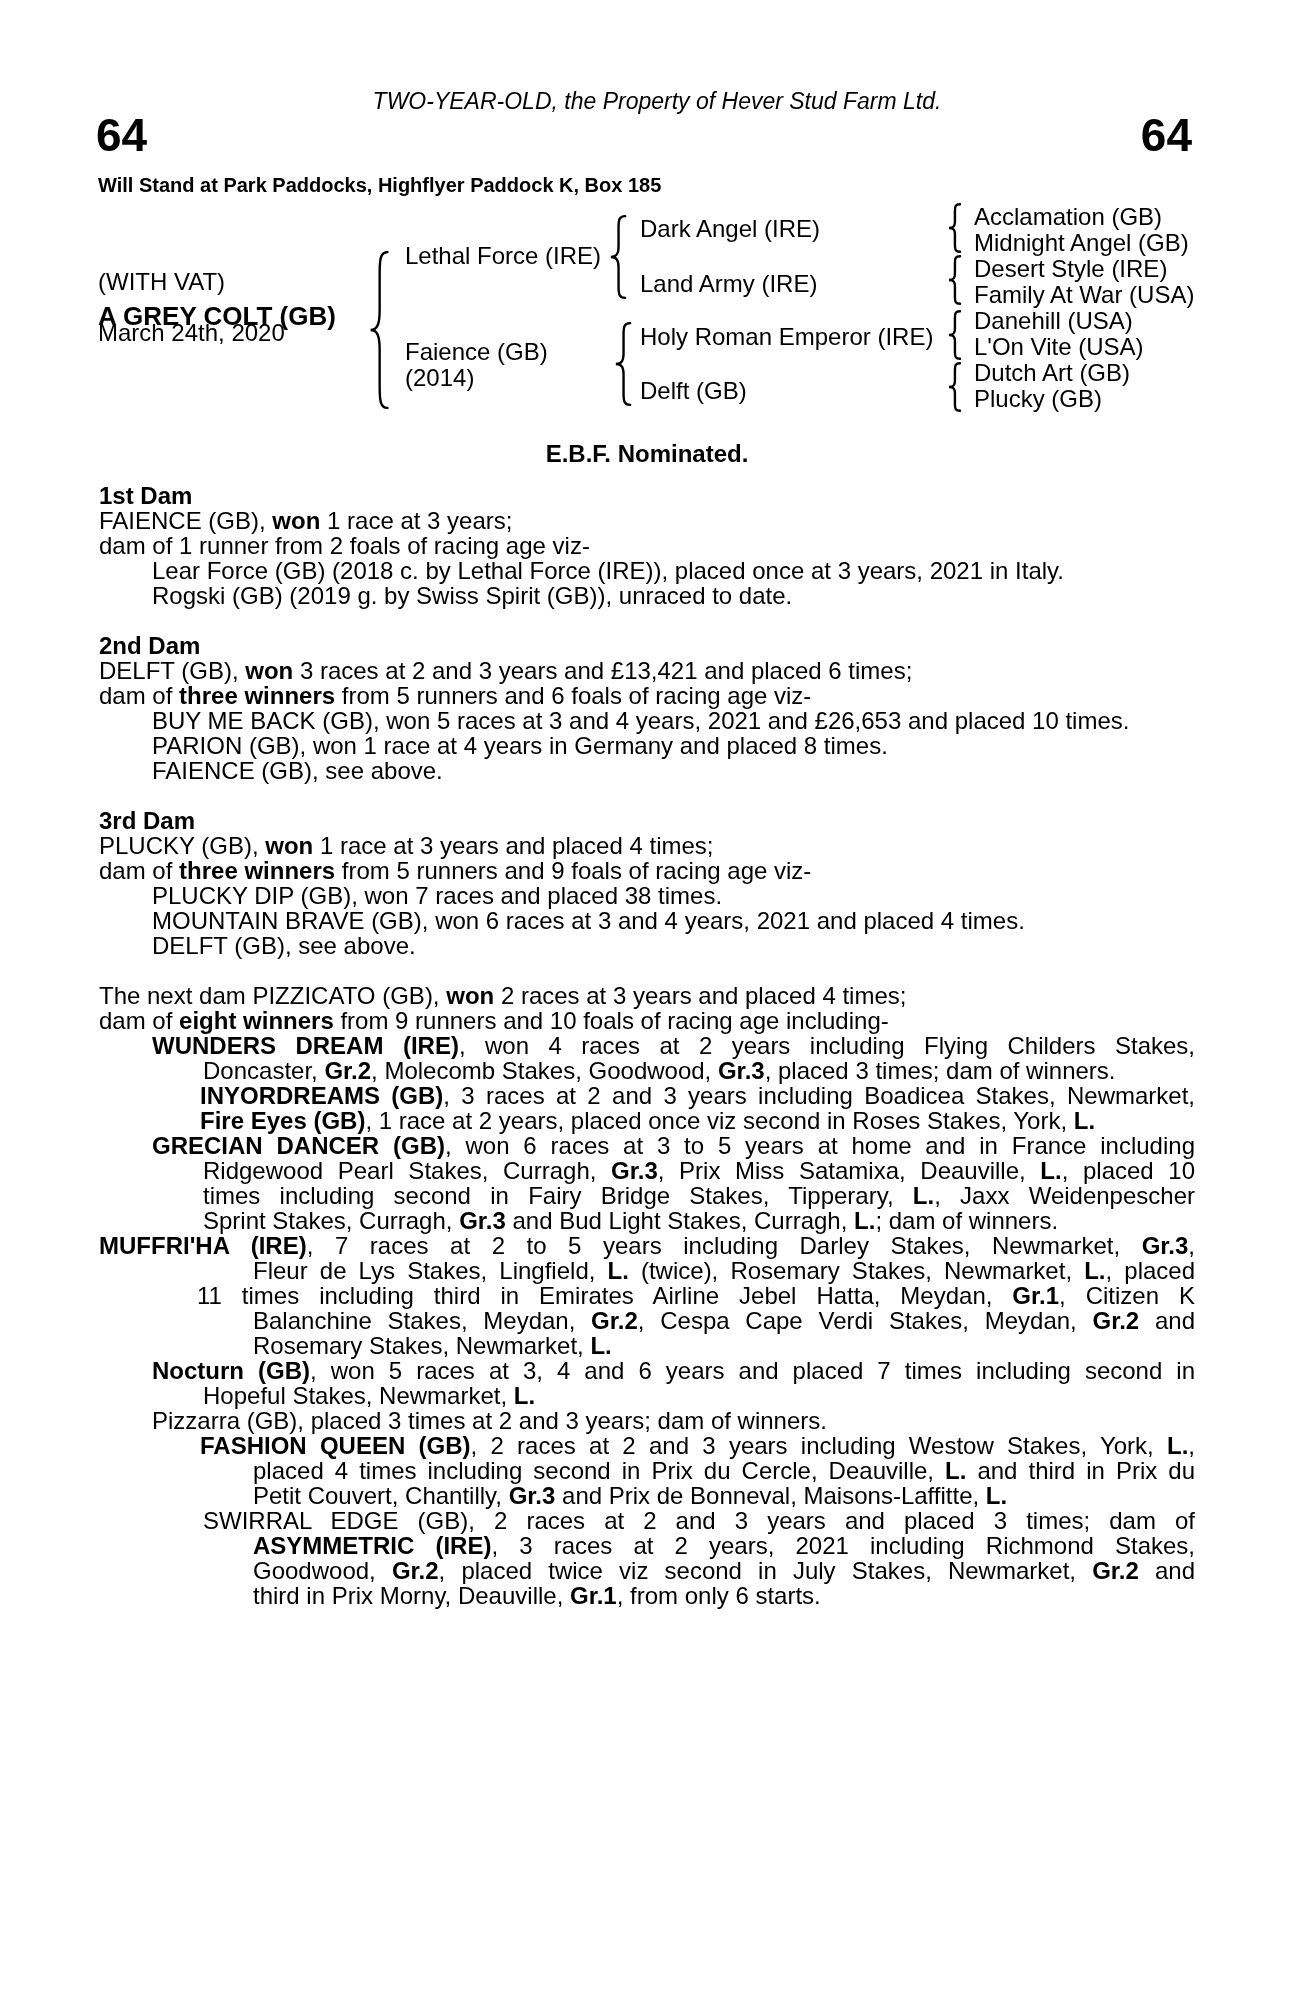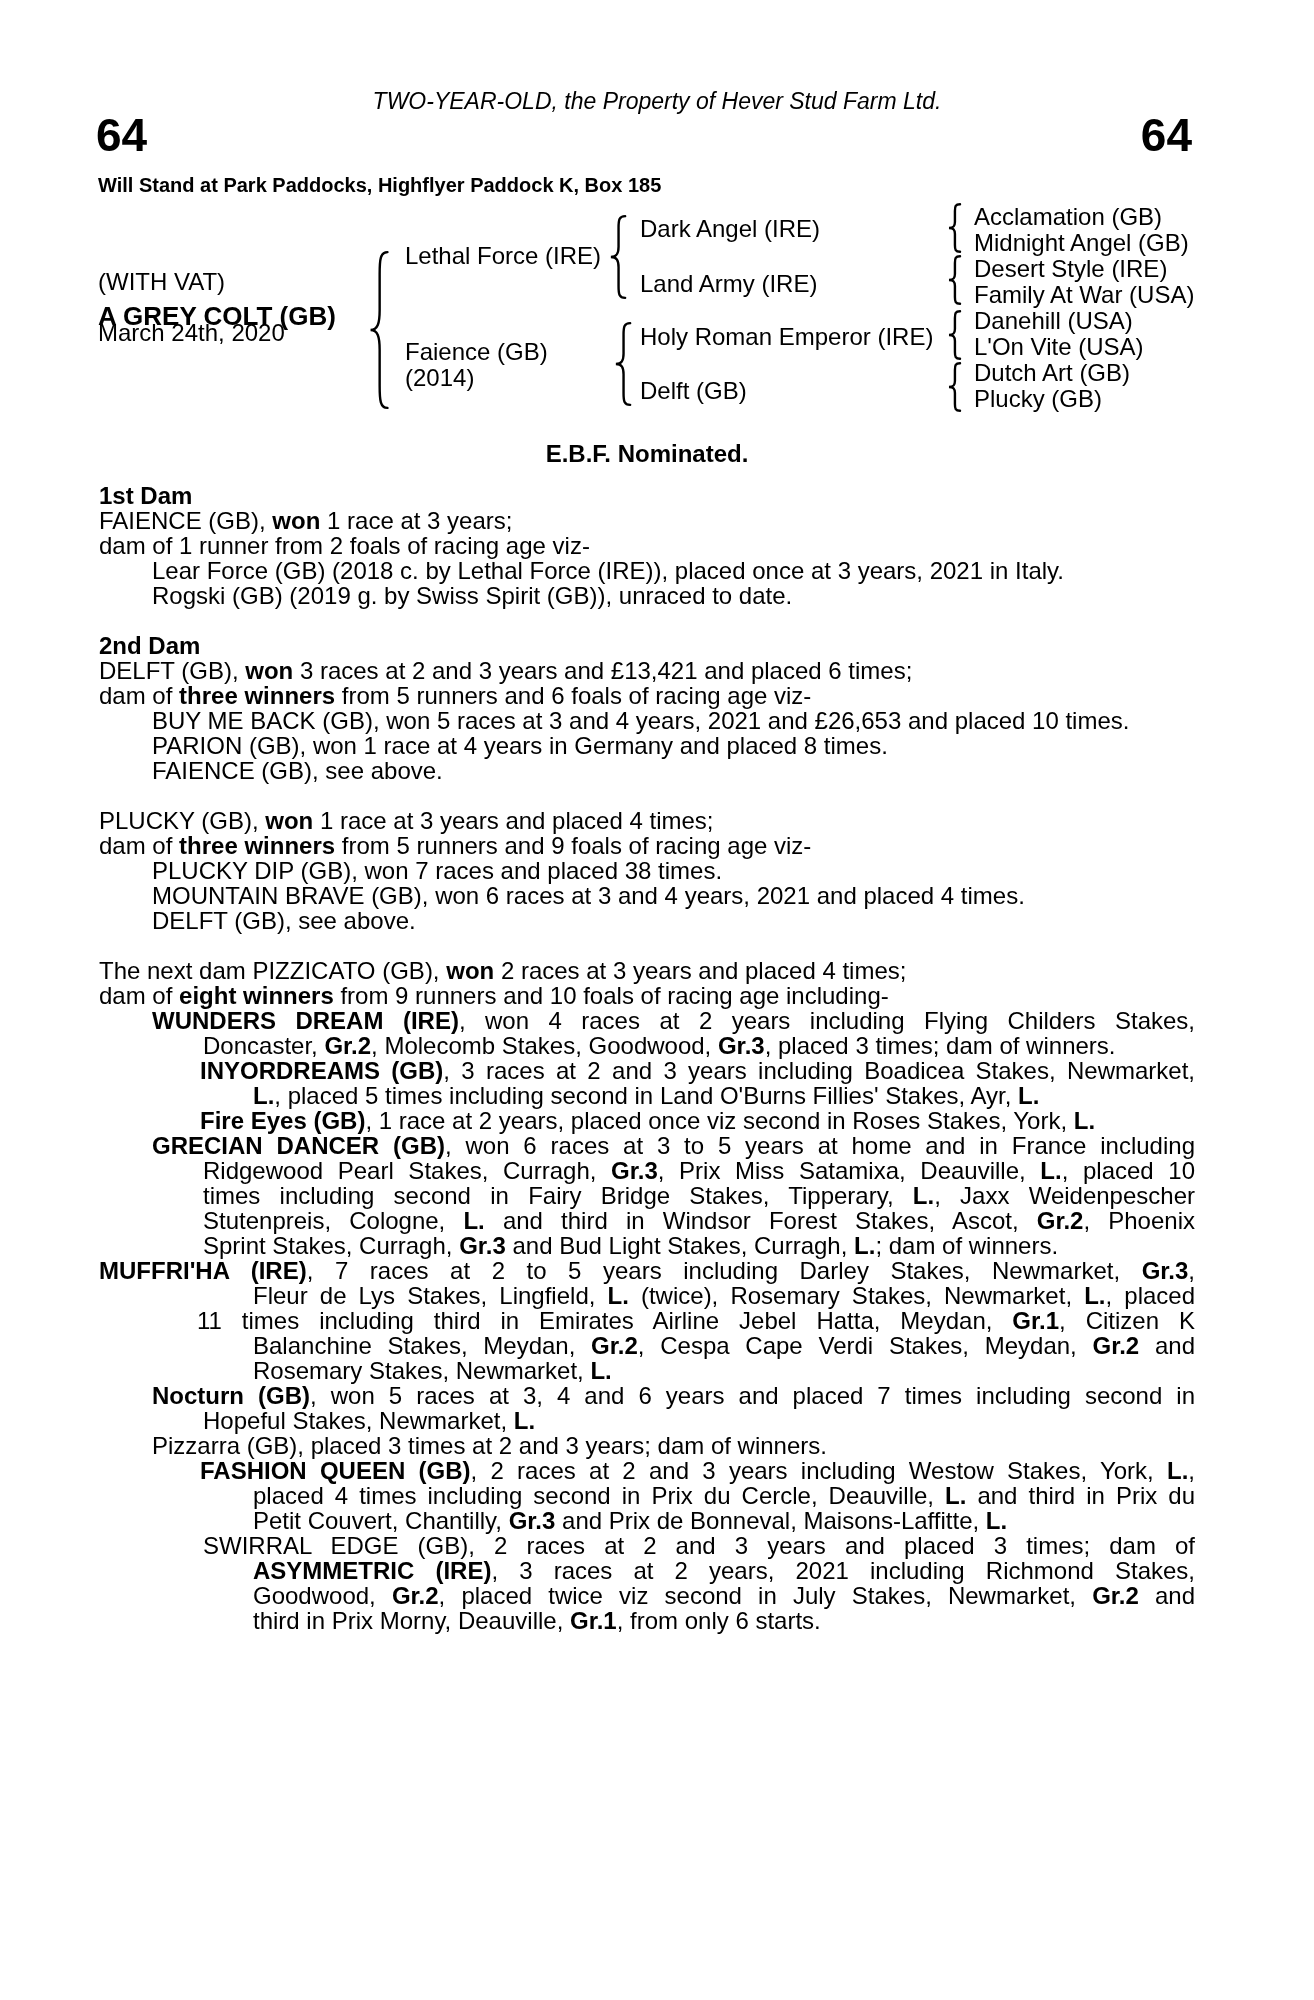--- a/index.html
+++ b/index.html
@@ -100,37 +100,36 @@
       <div class="cl" style="margin-left: 53px;"><span>Lear Force (GB) (2018 c. by Lethal Force (IRE)), placed once at 3 years, 2021 in Italy.</span></div>
       <div class="cl" style="margin-left: 53px;"><span>Rogski (GB) (2019 g. by Swiss Spirit (GB)), unraced to date.</span></div>
       <div class="cl blank"></div>
       <div class="cl" style="margin-left: 0px;"><span class="b">2nd Dam</span></div>
       <div class="cl" style="margin-left: 0px;"><span class="i">DELFT (GB),</span><span> </span><span class="b">won</span><span> 3 races at 2 and 3 years and £13,421 and placed 6 times;</span></div>
       <div class="cl" style="margin-left: 0px;"><span>dam of </span><span class="b">three winners</span><span> from 5 runners and 6 foals of racing age viz-</span></div>
       <div class="cl" style="margin-left: 53px;"><span class="i">BUY ME BACK (GB),</span><span> won 5 races at 3 and 4 years, 2021 and £26,653 and placed 10 times.</span></div>
       <div class="cl" style="margin-left: 53px;"><span class="i">PARION (GB),</span><span> won 1 race at 4 years in Germany and placed 8 times.</span></div>
       <div class="cl" style="margin-left: 53px;"><span class="i">FAIENCE (GB),</span><span> see above.</span></div>
       <div class="cl blank"></div>
+      <div class="cl" style="margin-left: 0px;"><span class="b">3rd Dam</span></div>
       <div class="cl" style="margin-left: 0px;"><span class="i">PLUCKY (GB),</span><span> </span><span class="b">won</span><span> 1 race at 3 years and placed 4 times;</span></div>
       <div class="cl" style="margin-left: 0px;"><span>dam of </span><span class="b">three winners</span><span> from 5 runners and 9 foals of racing age viz-</span></div>
       <div class="cl" style="margin-left: 53px;"><span class="i">PLUCKY DIP (GB),</span><span> won 7 races and placed 38 times.</span></div>
       <div class="cl" style="margin-left: 53px;"><span class="i">MOUNTAIN BRAVE (GB),</span><span> won 6 races at 3 and 4 years, 2021 and placed 4 times.</span></div>
       <div class="cl" style="margin-left: 53px;"><span class="i">DELFT (GB),</span><span> see above.</span></div>
       <div class="cl blank"></div>
       <div class="cl" style="margin-left: 0px;"><span>The next dam </span><span class="i">PIZZICATO (GB),</span><span> </span><span class="b">won</span><span> 2 races at 3 years and placed 4 times;</span></div>
       <div class="cl" style="margin-left: 0px;"><span>dam of </span><span class="b">eight winners</span><span> from 9 runners and 10 foals of racing age including-</span></div>
       <div class="cl just" style="margin-left: 53px;"><span class="b">WUNDERS DREAM (IRE)</span><span>, won 4 races at 2 years including Flying Childers Stakes,</span></div>
       <div class="cl" style="margin-left: 104px;"><span>Doncaster, </span><span class="b">Gr.2</span><span>, Molecomb Stakes, Goodwood, </span><span class="b">Gr.3</span><span>, placed 3 times; dam of winners.</span></div>
       <div class="cl just" style="margin-left: 101px;"><span class="b">INYORDREAMS (GB)</span><span>, 3 races at 2 and 3 years including Boadicea Stakes, Newmarket,</span></div>
-      <div class="cl" style="margin-left: 154px;"><span class="b">L.</span><span>, placed 5 times including second in Land O'Burns Fillies' Stakes, Ayr, </span><span class="b">L.</span></div>
       <div class="cl" style="margin-left: 101px;"><span class="b">Fire Eyes (GB)</span><span>, 1 race at 2 years, placed once viz second in Roses Stakes, York, </span><span class="b">L.</span></div>
       <div class="cl just" style="margin-left: 53px;"><span class="b">GRECIAN DANCER (GB)</span><span>, won 6 races at 3 to 5 years at home and in France including</span></div>
       <div class="cl just" style="margin-left: 104px;"><span>Ridgewood Pearl Stakes, Curragh, </span><span class="b">Gr.3</span><span>, Prix Miss Satamixa, Deauville, </span><span class="b">L.</span><span>, placed 10</span></div>
       <div class="cl just" style="margin-left: 104px;"><span>times including second in Fairy Bridge Stakes, Tipperary, </span><span class="b">L.</span><span>, Jaxx Weidenpescher</span></div>
-      <div class="cl just" style="margin-left: 104px;"><span>Stutenpreis, Cologne, </span><span class="b">L.</span><span> and third in Windsor Forest Stakes, Ascot, </span><span class="b">Gr.2</span><span>, Phoenix</span></div>
       <div class="cl" style="margin-left: 104px;"><span>Sprint Stakes, Curragh, </span><span class="b">Gr.3</span><span> and Bud Light Stakes, Curragh, </span><span class="b">L.</span><span>; dam of winners.</span></div>
       <div class="cl just" style=""><span class="b">MUFFRI'HA (IRE)</span><span>, 7 races at 2 to 5 years including Darley Stakes, Newmarket, </span><span class="b">Gr.3</span><span>,</span></div>
       <div class="cl just" style="margin-left: 154px;"><span>Fleur de Lys Stakes, Lingfield, </span><span class="b">L.</span><span> (twice), Rosemary Stakes, Newmarket, </span><span class="b">L.</span><span>, placed</span></div>
       <div class="cl just" style="margin-left: 98px;"><span>11 times including third in Emirates Airline Jebel Hatta, Meydan, </span><span class="b">Gr.1</span><span>, Citizen K</span></div>
       <div class="cl just" style="margin-left: 154px;"><span>Balanchine Stakes, Meydan, </span><span class="b">Gr.2</span><span>, Cespa Cape Verdi Stakes, Meydan, </span><span class="b">Gr.2</span><span> and</span></div>
       <div class="cl" style="margin-left: 154px;"><span>Rosemary Stakes, Newmarket, </span><span class="b">L.</span></div>
       <div class="cl just" style="margin-left: 53px;"><span class="b">Nocturn (GB)</span><span>, won 5 races at 3, 4 and 6 years and placed 7 times including second in</span></div>
       <div class="cl" style="margin-left: 104px;"><span>Hopeful Stakes, Newmarket, </span><span class="b">L.</span></div>
       <div class="cl" style="margin-left: 53px;"><span>Pizzarra (GB), placed 3 times at 2 and 3 years; dam of winners.</span></div>
       <div class="cl just" style="margin-left: 101px;"><span class="b">FASHION QUEEN (GB)</span><span>, 2 races at 2 and 3 years including Westow Stakes, York, </span><span class="b">L.</span><span>,</span></div>

